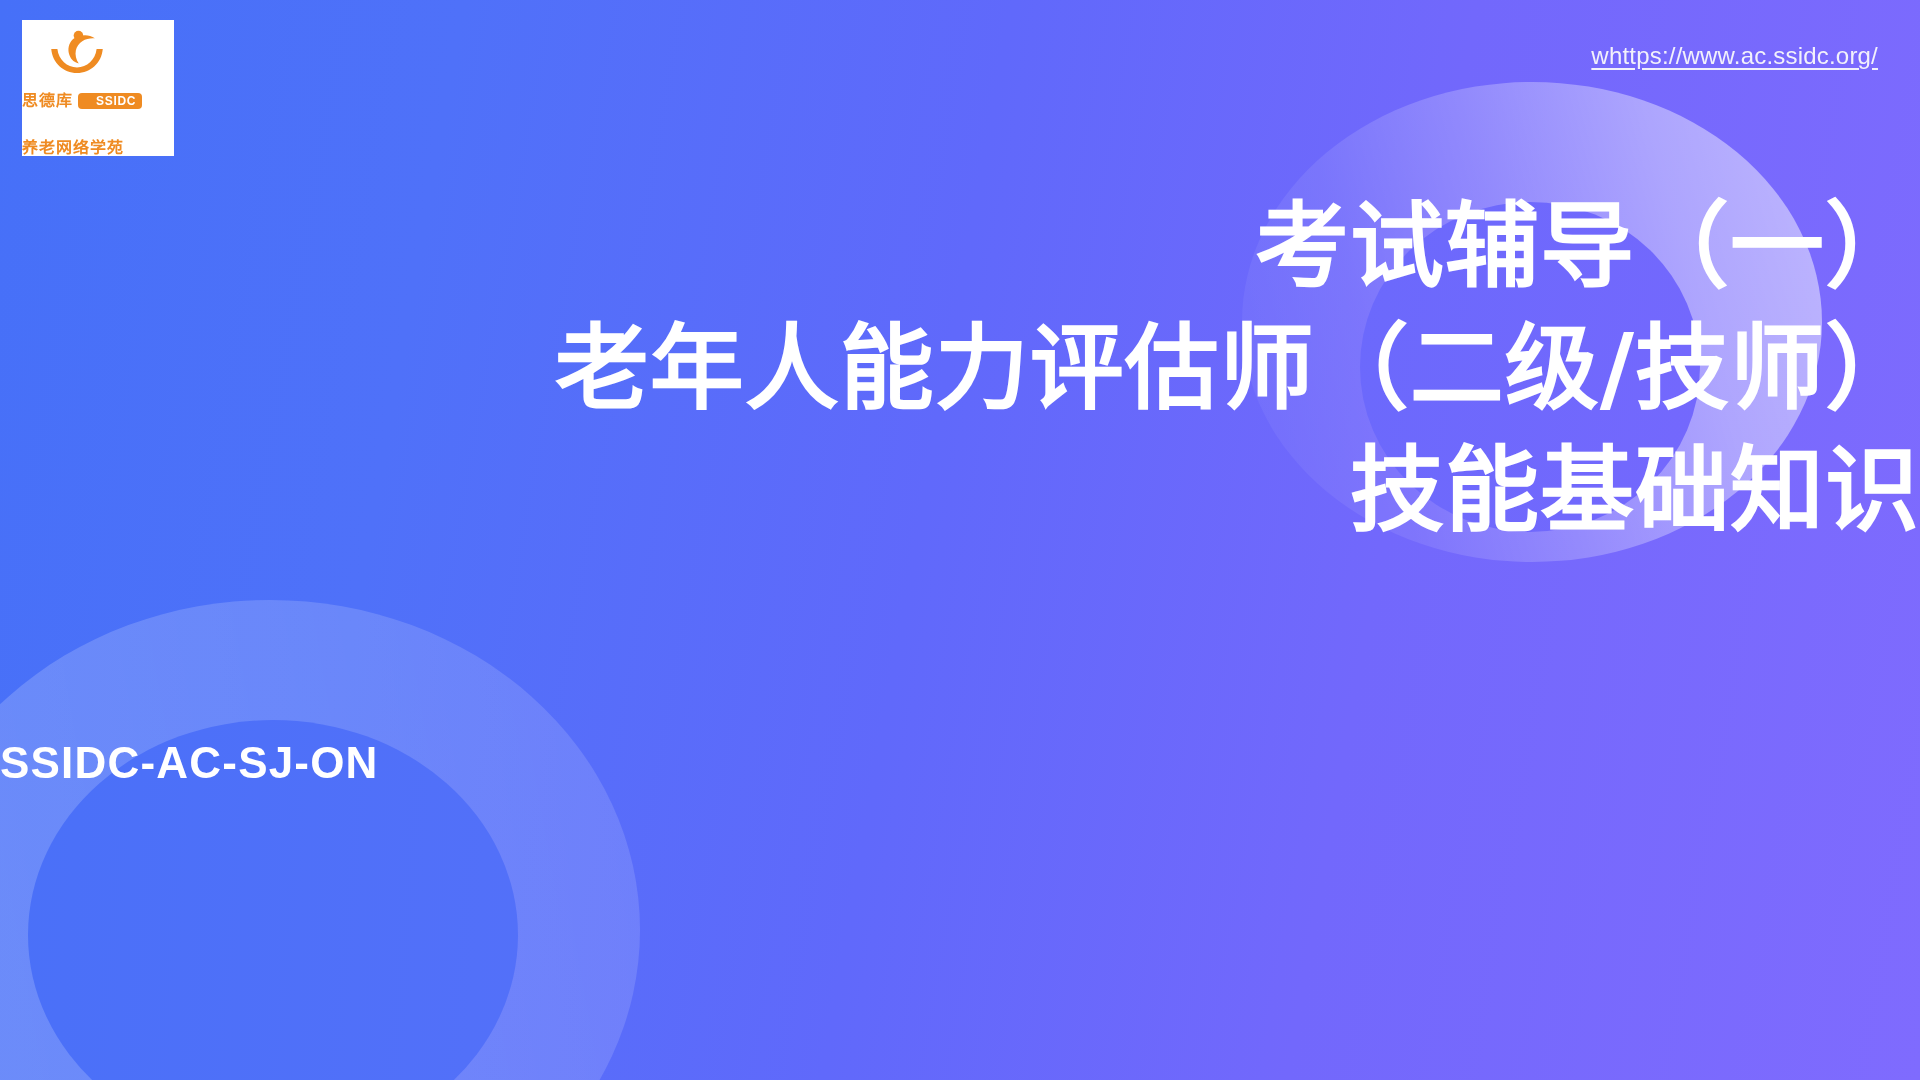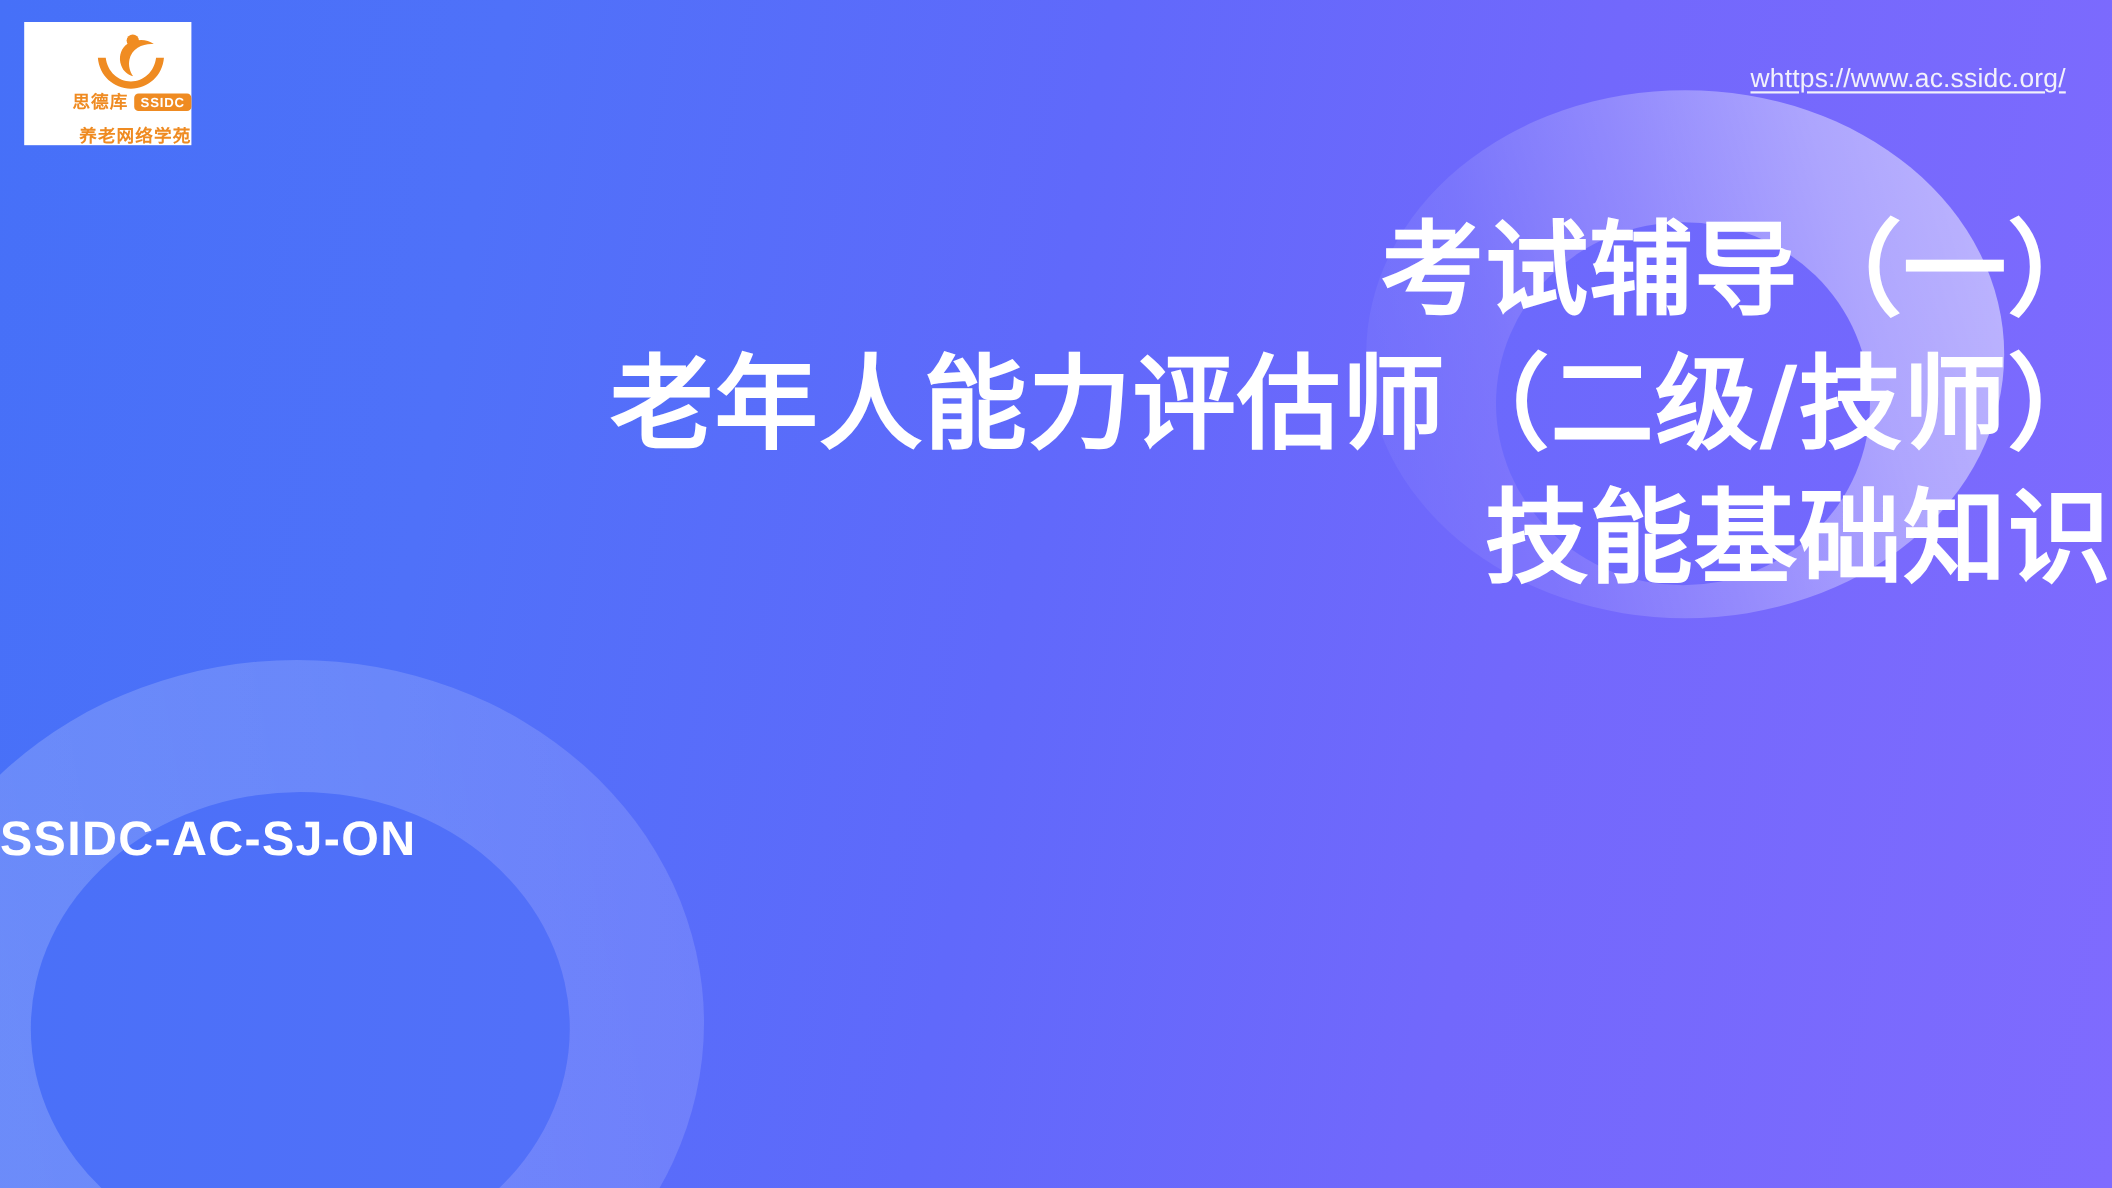--- a/index.html
+++ b/index.html
@@ -66,28 +66,29 @@
     border-radius: 50%;
     background: linear-gradient(95deg, #4a70f8 0%, #5370f9 100%);
   }
 
   
   .logo-card {
     position: absolute;
     left: 22px;
     top: 20px;
     width: 152px;
-    height: 112px;
+    height: 136px;
     background: #ffffff;
     display: flex;
     flex-direction: column;
-    align-items: flex-end;
+    align-items: flex-start;
     justify-content: flex-start;
     padding-top: 8px;
     box-sizing: border-box;
+    gap: 16px;
   }
   .logo-mark {
     width: 110px;
     height: 82px;
     display: block;
   }
   .logo-line1 {
     display: flex;
     align-items: center;
     gap: 5px;
@@ -100,40 +101,40 @@
     letter-spacing: 1px;
     line-height: 1;
     font-family: "DejaVu Sans", "Liberation Sans", sans-serif;
   }
   .logo-badge {
     background: #ef8b22;
     color: #ffffff;
     font-size: 12px;
     font-weight: bold;
     letter-spacing: 0.7px;
-    padding: 2px 6px 2px 6px;
+    padding: 2px 6px 2px 18px;
     border-radius: 4px;
     line-height: 1;
     font-family: "Liberation Sans", sans-serif;
   }
   .logo-cn2 {
     font-size: 16px;
     font-weight: bold;
     color: #ef8b22;
     letter-spacing: 1px;
     line-height: 1;
     margin-top: 15px;
     font-family: "DejaVu Sans", "Liberation Sans", sans-serif;
   }
 
   
   .site-url {
     position: absolute;
     right: 42px;
-    top: 58px;
+    top: 42px;
     color: #f2f1fb;
     font-size: 24px;
     letter-spacing: 0.2px;
     text-decoration: underline;
     text-underline-offset: 4px;
     white-space: nowrap;
     font-family: "Liberation Sans", sans-serif;
   }
 
   

